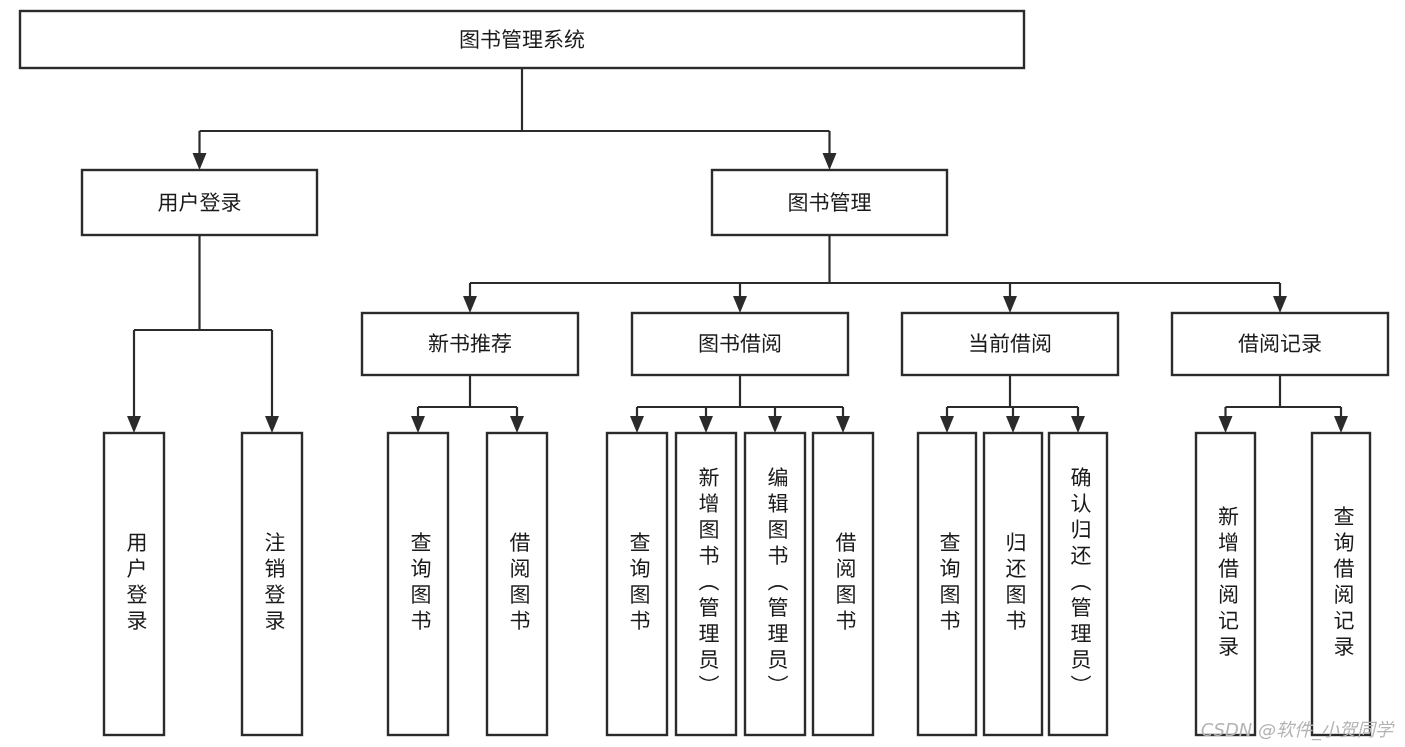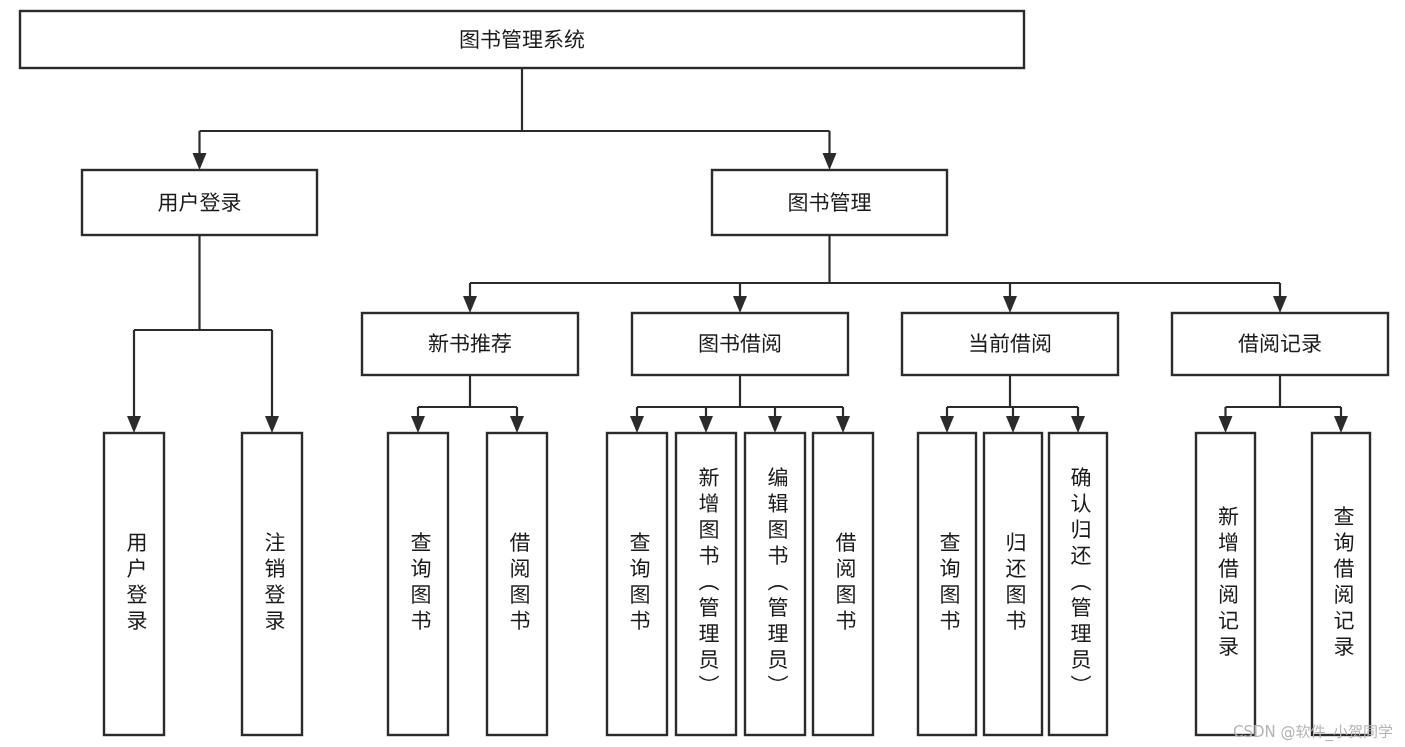--- a/index.html
+++ b/index.html
@@ -59,25 +59,26 @@
     dominant-baseline: middle;
     writing-mode: vertical-rl;
     text-orientation: upright;
     letter-spacing: 5px;
   }
   .watermark-text {
     position: absolute;
     right: 12px;
     bottom: 6px;
     font-family: "DejaVu Sans", "Liberation Sans", sans-serif;
-    font-size: 15px;
+    font-size: 18px;
     color: #b4b4b4;
     white-space: nowrap;
     pointer-events: none;
     user-select: none;
+    font-style: italic;
   }
 </style>
 </head>
 <body>
 
 <div id="diagram-root">
 
   <svg class="diagram-canvas" viewBox="0 0 1405 747" xmlns="http://www.w3.org/2000/svg">
     <g id="edges-layer">
         <g>

